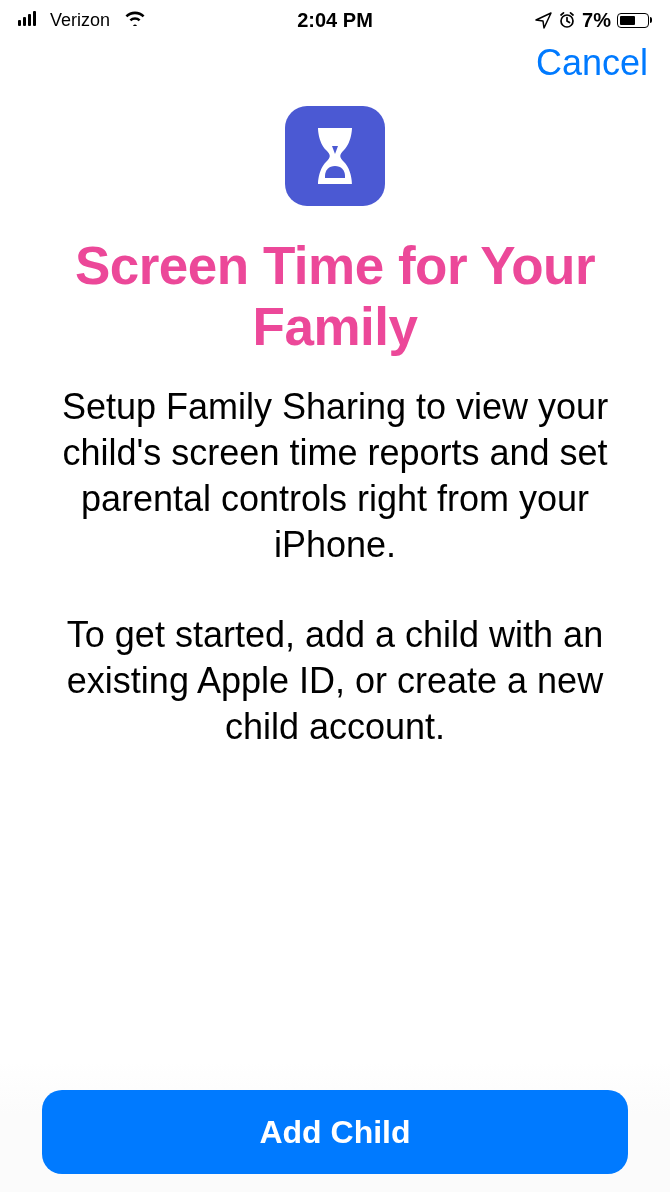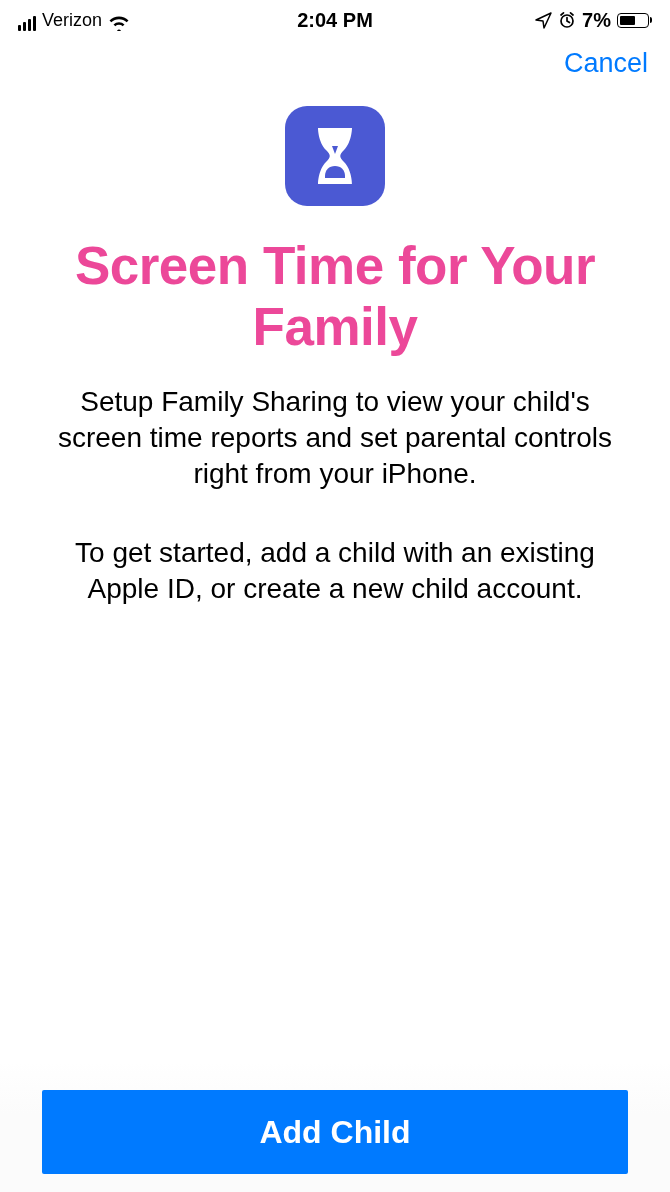--- a/index.html
+++ b/index.html
@@ -20,22 +20,22 @@
       display: flex;
       align-items: center;
       justify-content: space-between;
       padding: 0 18px;
       font-size: 20px;
       font-weight: 600;
       color: #000;
     }
     .status-left {
       display: flex;
-      align-items: flex-end;
-      gap: 6px;
+      align-items: flex-start;
+      gap: 14px;
     }
     .status-center {
       position: absolute;
       left: 50%;
       transform: translateX(-50%);
       font-weight: 600;
     }
     .status-right {
       display: flex;
       align-items: center;
@@ -90,21 +90,21 @@
     }
     .nav-bar {
       height: 46px;
       display: flex;
       align-items: center;
       justify-content: flex-end;
       padding: 0 22px;
     }
     .cancel-btn {
       color: #007aff;
-      font-size: 27px;
+      font-size: 36px;
       font-weight: 400;
       background: none;
       border: none;
       cursor: pointer;
     }
     .content {
       display: flex;
       flex-direction: column;
       align-items: center;
       padding: 20px 38px 0;
@@ -124,21 +124,21 @@
     .page-title {
       font-size: 53px;
       font-weight: 700;
       color: #ec4899;
       text-align: center;
       line-height: 1.15;
       letter-spacing: -0.5px;
       margin-bottom: 26px;
     }
     .body-text {
-      font-size: 28px;
+      font-size: 36px;
       font-weight: 400;
       color: #000;
       text-align: center;
       line-height: 1.28;
     }
     .p1 { margin-bottom: 44px; }
     .p2 { margin-bottom: 16px; }
     .footer {
       position: absolute;
       bottom: 0;
@@ -146,21 +146,21 @@
       right: 0;
       padding: 28px 42px 18px;
       background: linear-gradient(to bottom, rgba(255,255,255,0.85), #fbfbfb 40%);
     }
     .primary-btn {
       width: 100%;
       height: 84px;
       background: #007aff;
       color: #fff;
       border: none;
-      border-radius: 2px;
+      border-radius: 20px;
       font-size: 32px;
       font-weight: 600;
       cursor: pointer;
       display: flex;
       align-items: center;
       justify-content: center;
     }
     .link-btn {
       width: 100%;
       background: none;

